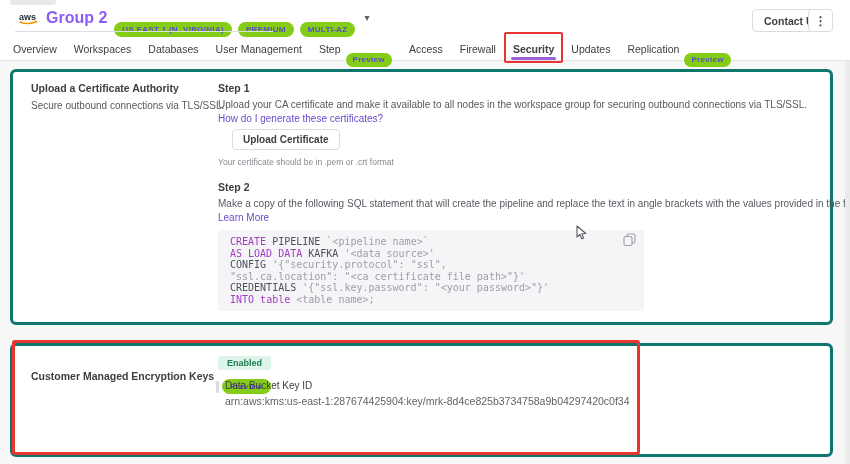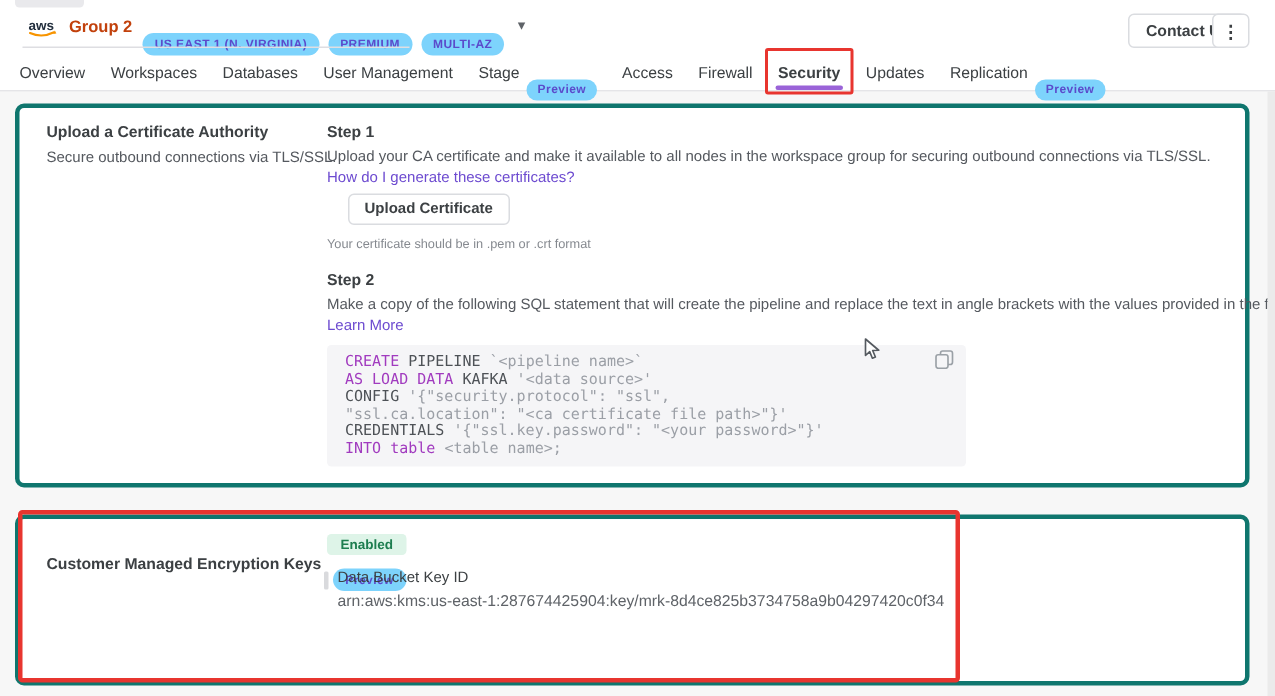--- a/index.html
+++ b/index.html
@@ -9,22 +9,22 @@
     background:#f7f7f7; font-family:"Liberation Sans", sans-serif;
     color:#3c4043; -webkit-font-smoothing:antialiased;
   }
   
   .header { position:absolute; left:0; top:0; width:850px; height:61px;
     background:#fff; border-bottom:1px solid #e5e5e8; z-index:2; }
   .artifact { position:absolute; left:10px; top:0; width:46px; height:5px;
     background:#e9e9ec; border-radius:0 0 3px 3px; }
   .group-row { position:absolute; left:18px; top:7px; height:22px;
     display:flex; align-items:center; gap:7px; cursor:pointer; }
-  .group-title { font-size:11px; font-weight:700; color:#c2410c; }
-  .pill { background:#7dd3fc; color:#5b4bcb; font-size:8px; font-weight:700;
+  .group-title { font-size:16px; font-weight:700; color:#8b5cf6; }
+  .pill { background:#84cc16; color:#5b4bcb; font-size:8px; font-weight:700;
     letter-spacing:.3px; padding:3px 8px; border-radius:9px; white-space:nowrap;margin-top:22px; }
   .caret { font-size:10px; color:#5f6368; margin-left:2px; line-height:1; }
   .group-underline { position:absolute; left:15px; top:31px; width:258px;
     height:1px; background:#dedee2; }
   .btn { display:inline-flex; align-items:center; justify-content:center;
     background:#fff; border:1px solid #dadce0; border-radius:4px;
     font-family:inherit; cursor:pointer; }
   .contact-btn { position:absolute; left:752px; top:9px; height:23px;
     padding:0 11px; font-size:10.5px; font-weight:700; color:#3c4043; }
   .kebab-btn { position:absolute; left:808px; top:9px; width:25px; height:23px;
@@ -124,21 +124,21 @@
         <div class="tab">
           <span>Workspaces</span>
         </div>
         <div class="tab">
           <span>Databases</span>
         </div>
         <div class="tab">
           <span>User Management</span>
         </div>
         <div class="tab">
-          <span>Stage</span>
+          <span>Step</span>
           <span class="pill">Preview</span>
         </div>
         <div class="tab">
           <span>Access</span>
         </div>
         <div class="tab">
           <span>Firewall</span>
         </div>
         <div class="tab active">
           <span>Security</span>

